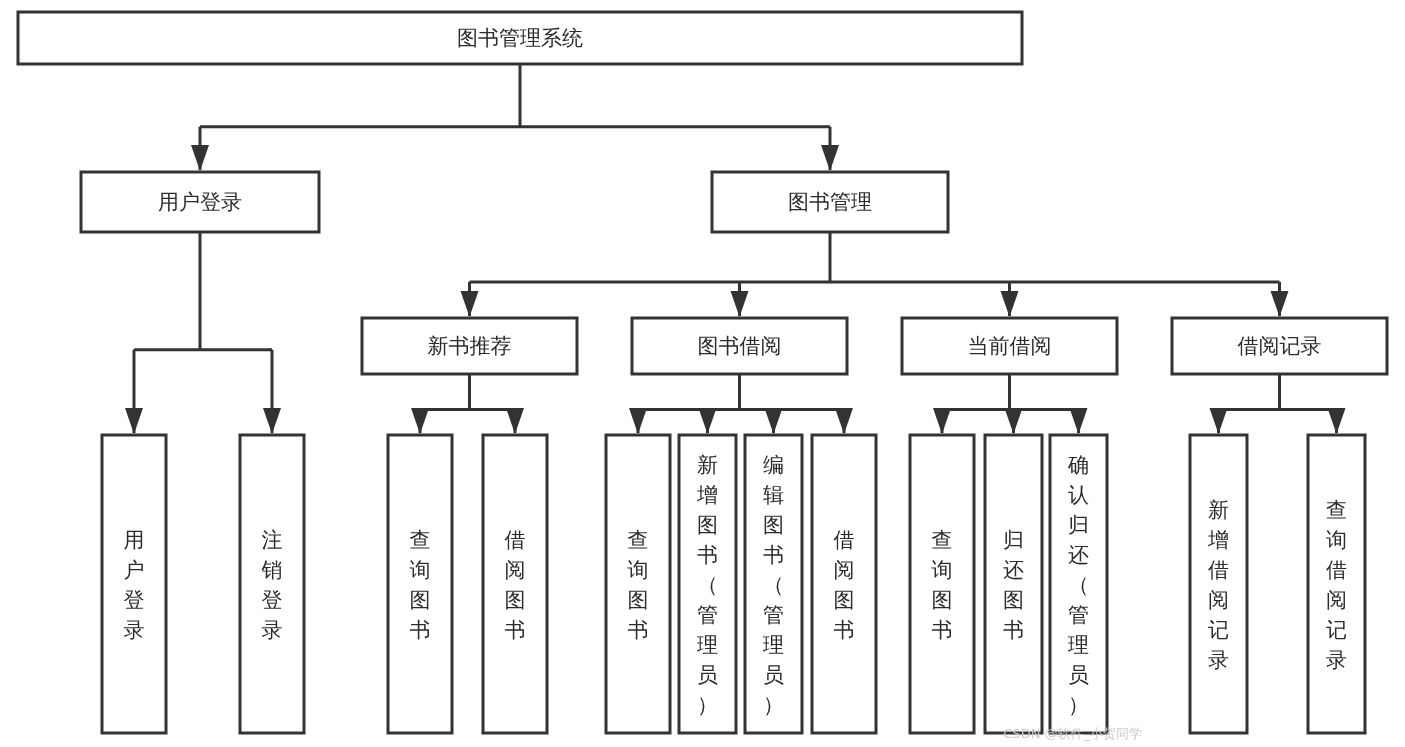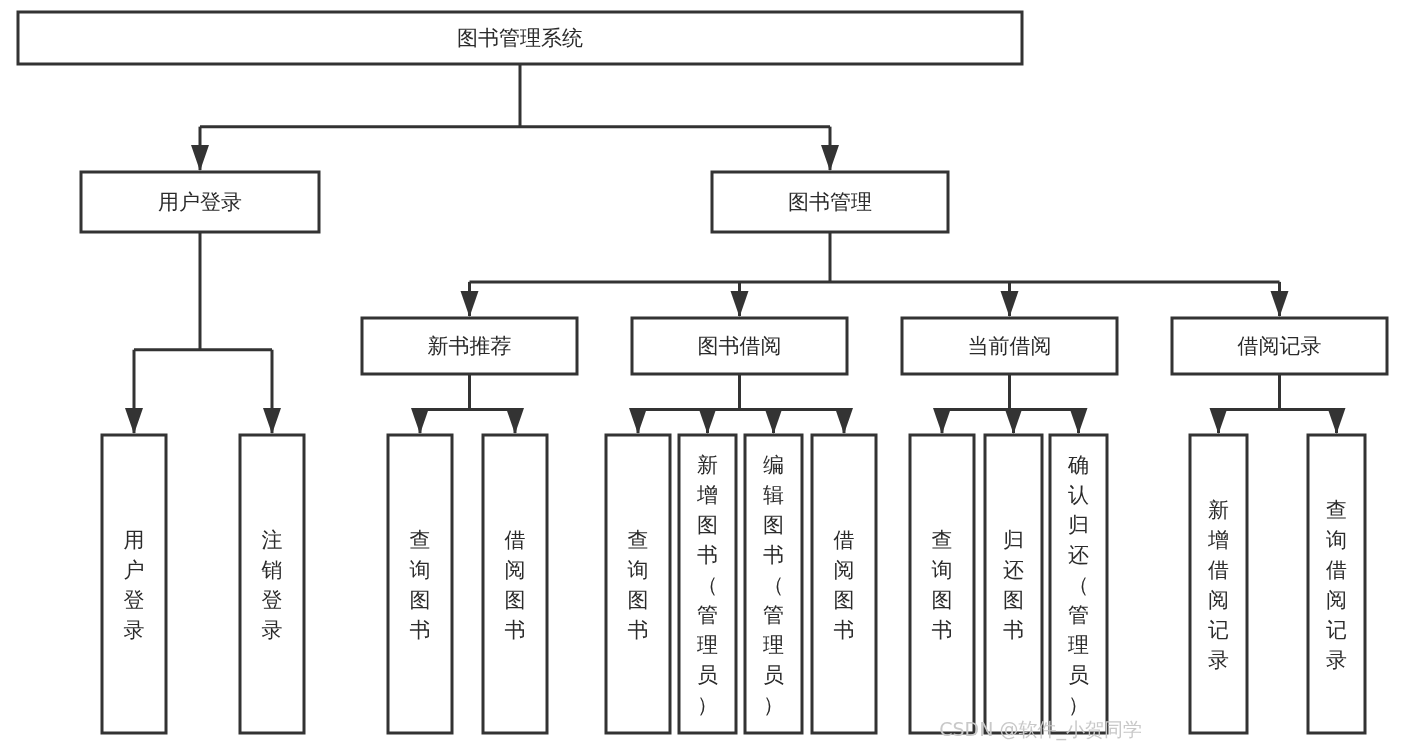--- a/index.html
+++ b/index.html
@@ -51,21 +51,21 @@
   }
   .arrow-head {
     fill: #333333;
     stroke: none;
   }
   .watermark {
     position: absolute;
     right: 8px;
     bottom: 4px;
     font-family: "DejaVu Sans", "Liberation Sans", sans-serif;
-    font-size: 19px;
+    font-size: 13px;
     color: #c9c9c9;
     white-space: nowrap;
     pointer-events: none;
   }
 </style>
 </head>
 <body>
 
 <div id="diagram-root">
   <svg id="flow" viewBox="0 0 1405 747">

